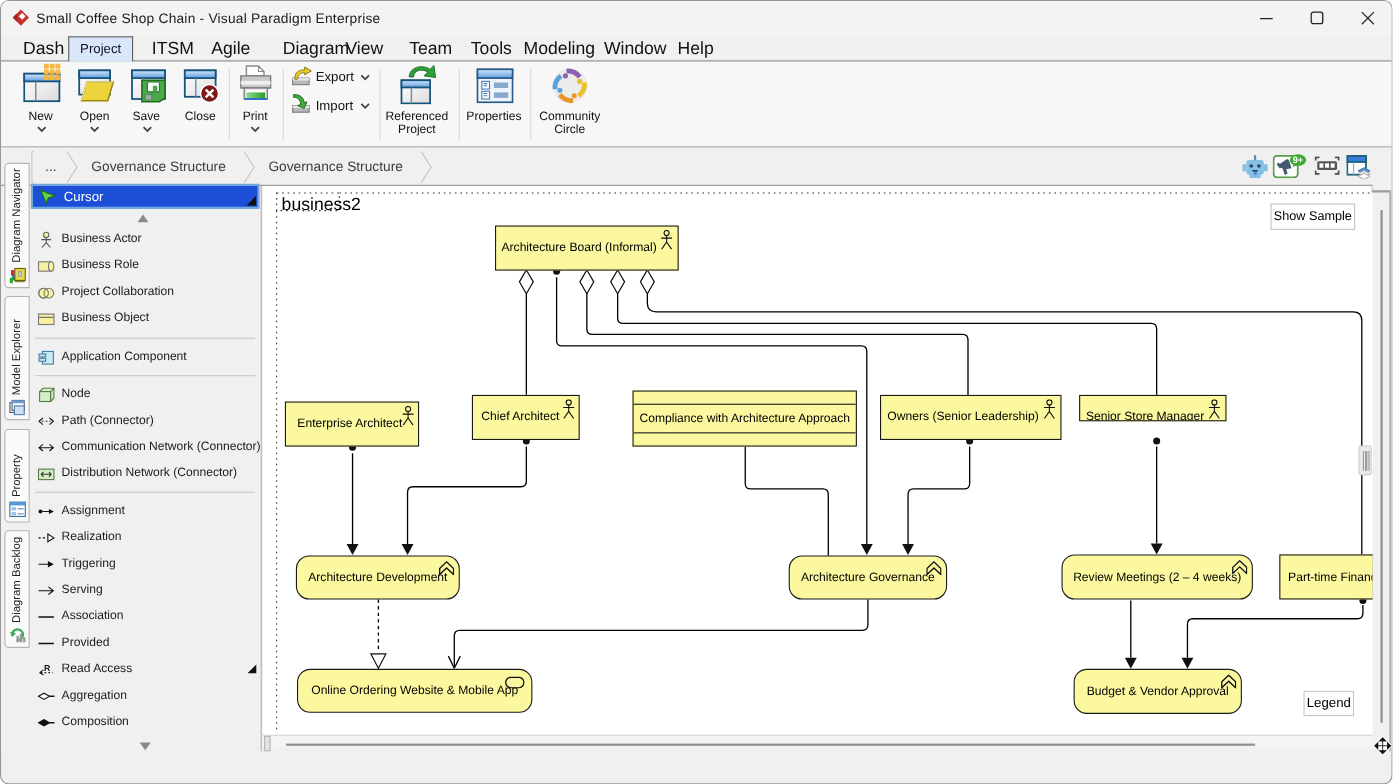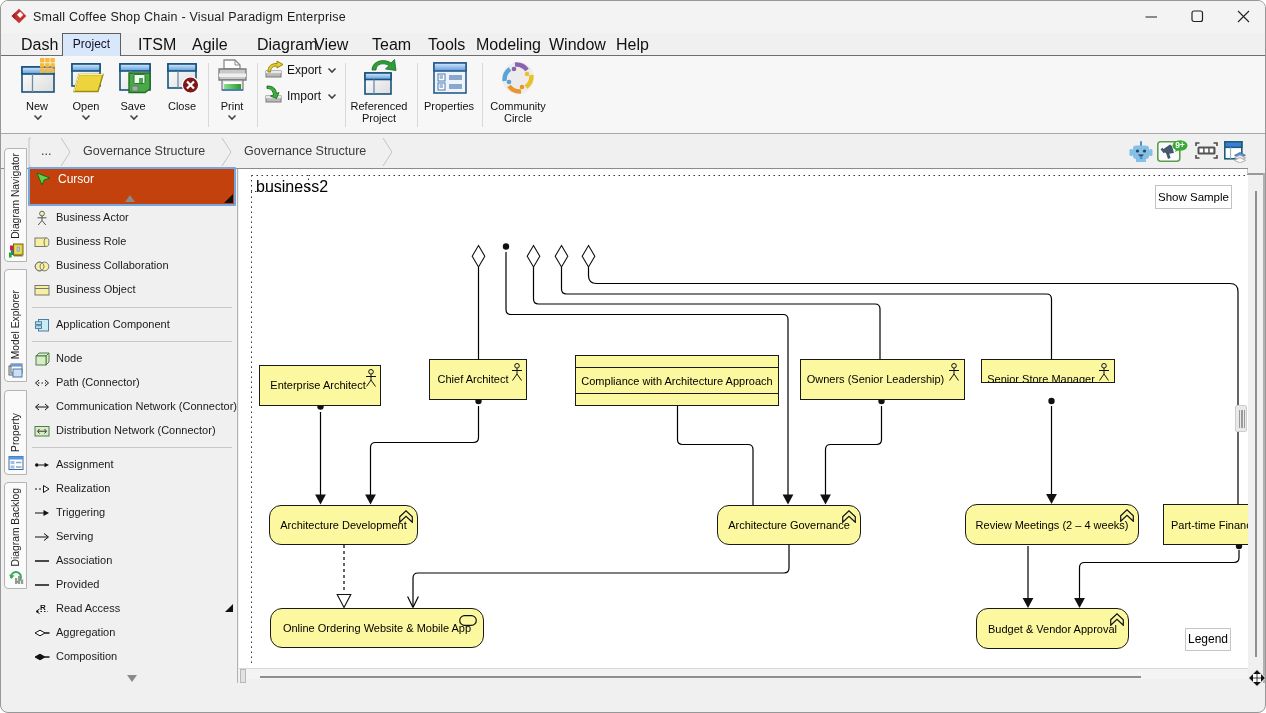--- a/index.html
+++ b/index.html
@@ -20,21 +20,21 @@
 .tblabel{position:absolute;font-size:11px;color:#111;text-align:center;white-space:nowrap}
 
 #crumbbar{position:absolute;left:0;top:134px;width:1266px;height:34px;background:#f0f0f0}
 .crumbtext{position:absolute;top:9px;font-size:12.5px;color:#3c3c3c}
 
 #tabstrip{position:absolute;left:0;top:168px;width:27px;height:514px;background:#f0f0f0}
 .vtab{position:absolute;left:3px;width:23px;background:#fafafa;border:1px solid #b4b4b4;border-radius:4px 0 0 4px}
 .vtab span{position:absolute;left:4.5px;bottom:22px;font-size:10.3px;color:#222;writing-mode:vertical-rl;transform:rotate(180deg);white-space:nowrap}
 
 #palette{position:absolute;left:27px;top:168px;width:209px;height:514px;background:#f0f0f0}
-#cursorrow{position:absolute;left:0;top:-2px;width:208px;height:39px;background:#c2410c;border:2px solid #74a7dd;border-radius:1px}
+#cursorrow{position:absolute;left:0;top:-2px;width:208px;height:23px;background:#1d4ed8;border:2px solid #74a7dd;border-radius:1px}
 #cursorrow .lbl{position:absolute;left:28px;top:3px;color:#fff;font-size:12px}
 .palrow{position:absolute;left:0;width:208px;height:16px}
 .palrow .lbl{position:absolute;left:28px;top:1px;font-size:11px;color:#1a1a1a;white-space:nowrap}
 .palrow svg{position:absolute;left:6px;top:0}
 .palsep{position:absolute;left:4px;width:200px;height:1px;background:#c9c9c9}
 
 #canvas{position:absolute;left:238px;top:168px;width:1009px;height:499px;background:#fff;overflow:hidden}
 .node{position:absolute;background:#fcf89f;border:1px solid #1a1a1a;font-size:11px;color:#000;text-align:center;white-space:nowrap;overflow:hidden}
 .node .t{position:absolute;left:0;right:0}
 
@@ -354,21 +354,21 @@
           <ellipse cx="12.5" cy="8.25" rx="2.4" ry="4.25" fill="#f6f0a0" stroke="#777"></ellipse>
         </svg>
     <div class="lbl">Business Role</div>
   </div>
   <div class="palrow" style="top:89px">
     <svg width="16" height="16" viewBox="0 0 16 16">
           <circle cx="5.6" cy="8.5" r="4.4" fill="#f6f0a0" stroke="#777"></circle>
           <circle cx="10.4" cy="8.5" r="4.4" fill="#f6f0a0" stroke="#777"></circle>
           <circle cx="5.6" cy="8.5" r="4.4" fill="none" stroke="#777"></circle>
         </svg>
-    <div class="lbl">Business Collaboration</div>
+    <div class="lbl">Project Collaboration</div>
   </div>
   <div class="palrow" style="top:113px">
     <svg width="16" height="16" viewBox="0 0 16 16">
           <rect x="1" y="3.5" width="14" height="9.5" fill="#f6f0a0" stroke="#777"></rect>
           <path d="M1 6.5 H15" stroke="#777"></path>
         </svg>
     <div class="lbl">Business Object</div>
   </div>
   <div class="palsep" style="top:138px"></div>
   <div class="palrow" style="top:148px">
@@ -528,20 +528,27 @@
       <polygon points="369.5,503.5 364.1,493.5 374.9,493.5"></polygon>
       <polygon points="824.5,503.5 819.1,493.5 829.9,493.5"></polygon>
       <polygon points="1050.5,503 1045.1,493 1055.9,493"></polygon>
       <polygon points="1027,607 1021.6,597 1032.4,597"></polygon>
       <polygon points="1078.5,607 1073.1,597 1083.9,597"></polygon>
     </g>
   </svg>
 
   <div class="abs" style="left:17px;top:9px;font-size:16px;color:#000">business2</div>
 
+  <div class="node" style="left:211px;top:36px;width:167px;height:41px">
+    <div class="t" style="top:13px;padding-right:14px">Architecture Board (Informal)</div>
+    <svg class="abs" style="right:4px;top:3px" width="12" height="19" viewBox="0 0 12 19">
+          <circle cx="6" cy="2.8" r="2.3" fill="none" stroke="#111"></circle>
+          <path d="M6 5.1 V11 M1 7.5 H11 M6 11 L1.5 17.5 M6 11 L10.5 17.5" stroke="#111" fill="none"></path>
+        </svg>
+  </div>
   <div class="node" style="left:20px;top:196px;width:122px;height:41px">
     <div class="t" style="top:13px;padding-right:4px">Enterprise Architect</div>
     <svg class="abs" style="right:3px;top:3px" width="12" height="19" viewBox="0 0 12 19">
           <circle cx="6" cy="2.8" r="2.3" fill="none" stroke="#111"></circle>
           <path d="M6 5.1 V11 M1 7.5 H11 M6 11 L1.5 17.5 M6 11 L10.5 17.5" stroke="#111" fill="none"></path>
         </svg>
   </div>
   <div class="node" style="left:190px;top:190px;width:98px;height:41px">
     <div class="t" style="top:13px;padding-right:10px">Chief Architect</div>
     <svg class="abs" style="right:3px;top:3px" width="12" height="19" viewBox="0 0 12 19">

